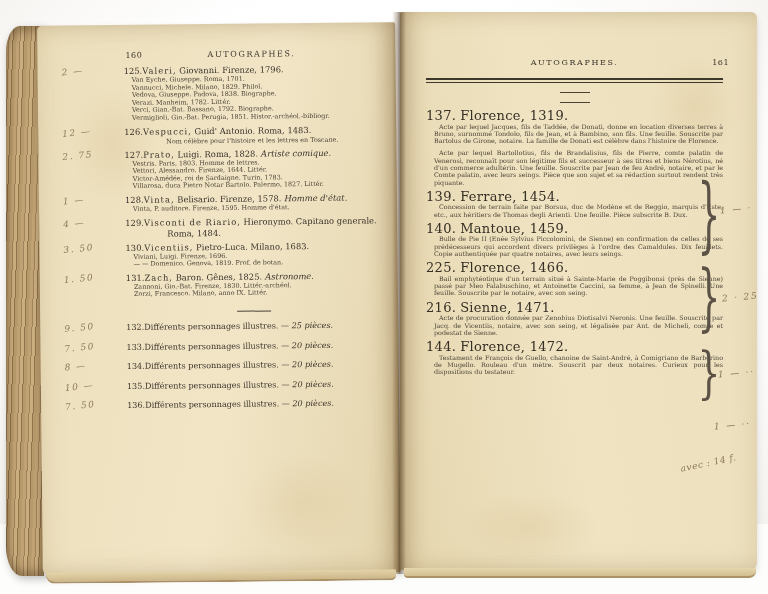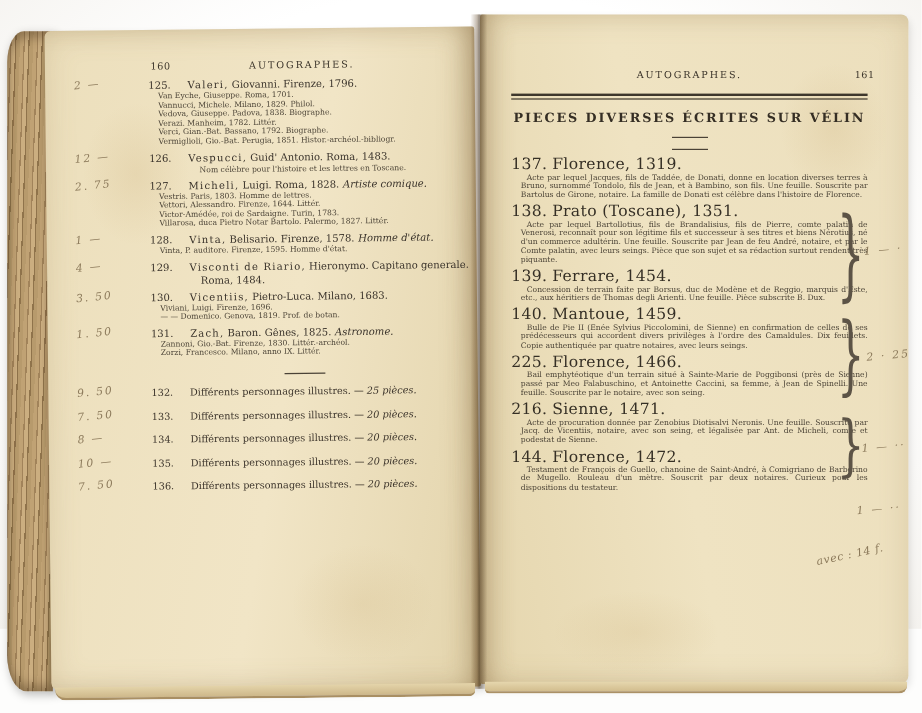--- a/index.html
+++ b/index.html
@@ -28,21 +28,21 @@
   .under-right{position:absolute;left:404px;top:568px;width:352px;height:8px;
     background:linear-gradient(#e6d7ae,#d2bd8e);border-bottom:2px solid #ab9166;border-radius:0 0 7px 4px;}
   .stain{position:absolute;border-radius:50%;pointer-events:none;}
 
   
   .lp-content{position:absolute;inset:0;padding:26px 16px 0 86px;color:#45 3c31;color:#453c31;}
   .lp-head{position:relative;text-align:center;font-size:8px;letter-spacing:1.6px;color:#3c352b;height:11px;}
   .lp-head .folio{position:absolute;left:2px;letter-spacing:.5px;}
   .entry{position:relative;margin-top:4px;}
   .main{font-size:8.4px;line-height:11px;white-space:nowrap;color:#39322a;}
-  .no{margin-right:14px;}
+  .no{margin-right:0;}
   .name{letter-spacing:1px;}
   .tail{font-style:italic;margin-left:3px;}
   .line2{font-size:8.4px;line-height:10px;padding-left:42px;color:#39322a;}
   .line2:empty{display:none;}
   .sub{font-size:6.4px;line-height:7.6px;padding-left:8px;white-space:nowrap;color:#4c4437;}
   .note{font-size:6.4px;line-height:8px;text-align:center;color:#4c4437;}
   .price{position:absolute;left:-62px;top:0;font-style:italic;color:#8d7b5c;font-size:9px;letter-spacing:1.5px;transform:rotate(-5deg);white-space:nowrap;}
   .divider{width:34px;border-top:1.6px solid #4a4236;margin:13px auto 2px auto;}
   .lot{position:relative;margin-top:9.5px;font-size:8.1px;line-height:10px;white-space:nowrap;color:#3c342b;}
   .lot .count{font-style:italic;text-align:right;}
@@ -93,21 +93,21 @@
       </div>
 
       <div class="entry">
         <span class="price">12 —</span>
         <div class="main"><span class="no">126.</span><span class="name">Vespucci,</span><span> Guid' Antonio. Roma, 1483.</span></div>
         <div class="note">Nom célèbre pour l'histoire et les lettres en Toscane.</div>
       </div>
 
       <div class="entry">
         <span class="price">2. 75</span>
-        <div class="main"><span class="no">127.</span><span class="name">Micheli,</span><span> Luigi. Roma, 1828.</span><span class="tail">Artiste comique.</span></div>
+        <div class="main"><span class="no">127.</span><span class="name">Prato,</span><span> Luigi. Roma, 1828.</span><span class="tail">Artiste comique.</span></div>
         <div class="sub">Vestris. Paris, 1803. Homme de lettres.</div>
         <div class="sub">Vettori, Alessandro. Firenze, 1644. Littér.</div>
         <div class="sub">Victor-Amédée, roi de Sardaigne. Turin, 1783.</div>
         <div class="sub">Villarosa, duca Pietro Notar Bartolo. Palermo, 1827. Littér.</div>
       </div>
 
       <div class="entry">
         <span class="price">1 —</span>
         <div class="main"><span class="no">128.</span><span class="name">Vinta,</span><span> Belisario. Firenze, 1578.</span><span class="tail">Homme d'état.</span></div>
         <div class="sub">Vinta, P. auditore. Firenze, 1595. Homme d'état.</div>
@@ -160,31 +160,29 @@
 
   <div class="page page-right">
     <div class="stain" style="left:250px;top:40px;width:90px;height:110px;background:radial-gradient(rgba(176,136,66,.12),rgba(176,136,66,0) 70%);"></div>
     <div class="stain" style="left:60px;top:480px;width:140px;height:70px;background:radial-gradient(rgba(176,136,66,.1),rgba(176,136,66,0) 70%);"></div>
     <div class="rp-content">
       <div class="rp-head">
         <span>AUTOGRAPHES.</span>
         <span class="folio">161</span>
       </div>
       <div class="dbl-rule"></div>
-      <div class="sec-title">PIECES DIVERSES ÉCRITES SUR VÉLIN</div>
       <div class="small-rule"></div>
       <div class="small-rule"></div>
 
       <div class="rentry">
         <div class="rhead"><span class="no">137.</span><span>Florence, 1319.</span></div>
         <div class="rbody">Acte par lequel Jacques, fils de Taddée, de Donati, donne en location diverses terres à Bruno, surnommé Tondolo, fils de Jean, et à Bambino, son fils. Une feuille. Souscrite par Bartolus de Girone, notaire. La famille de Donati est célèbre dans l'histoire de Florence.</div>
       </div>
 
       <div class="rentry">
-        <div class="rhead"><span class="no">138.</span><span>Prato (Toscane), 1351.</span></div>
         <div class="rbody">Acte par lequel Bartollotius, fils de Brandalisius, fils de Pierre, comte palatin de Venerosi, reconnaît pour son légitime fils et successeur à ses titres et biens Nérotius, né d'un commerce adultérin. Une feuille. Souscrite par Jean de feu André, notaire, et par le Comte palatin, avec leurs seings. Pièce que son sujet et sa rédaction surtout rendent très piquante.</div>
       </div>
 
       <div class="rentry">
         <div class="rhead"><span class="no">139.</span><span>Ferrare, 1454.</span></div>
         <div class="rbody">Concession de terrain faite par Borsus, duc de Modène et de Reggio, marquis d'Este, etc., aux héritiers de Thomas degli Arienti. Une feuille. Pièce subscrite B. Dux.</div>
       </div>
 
       <div class="rentry">
         <div class="rhead"><span class="no">140.</span><span>Mantoue, 1459.</span></div>

